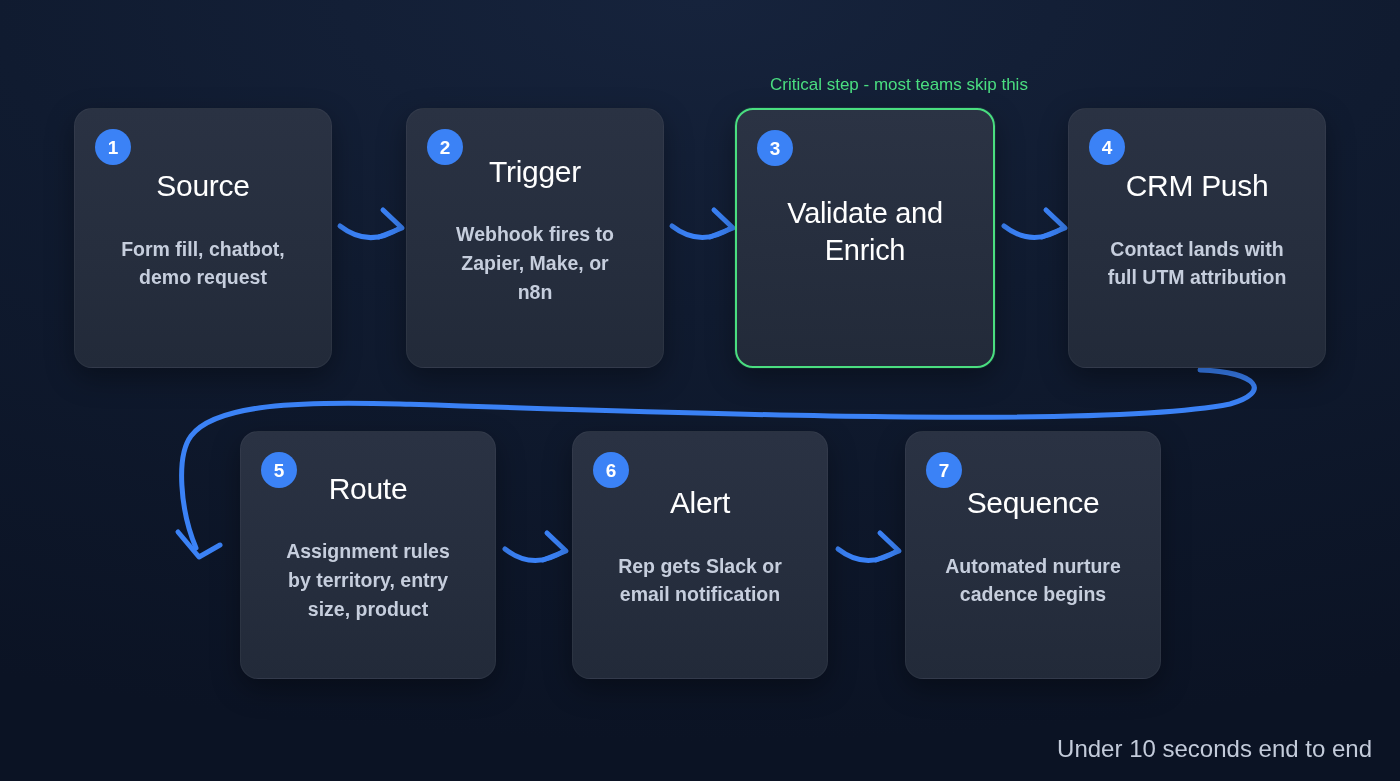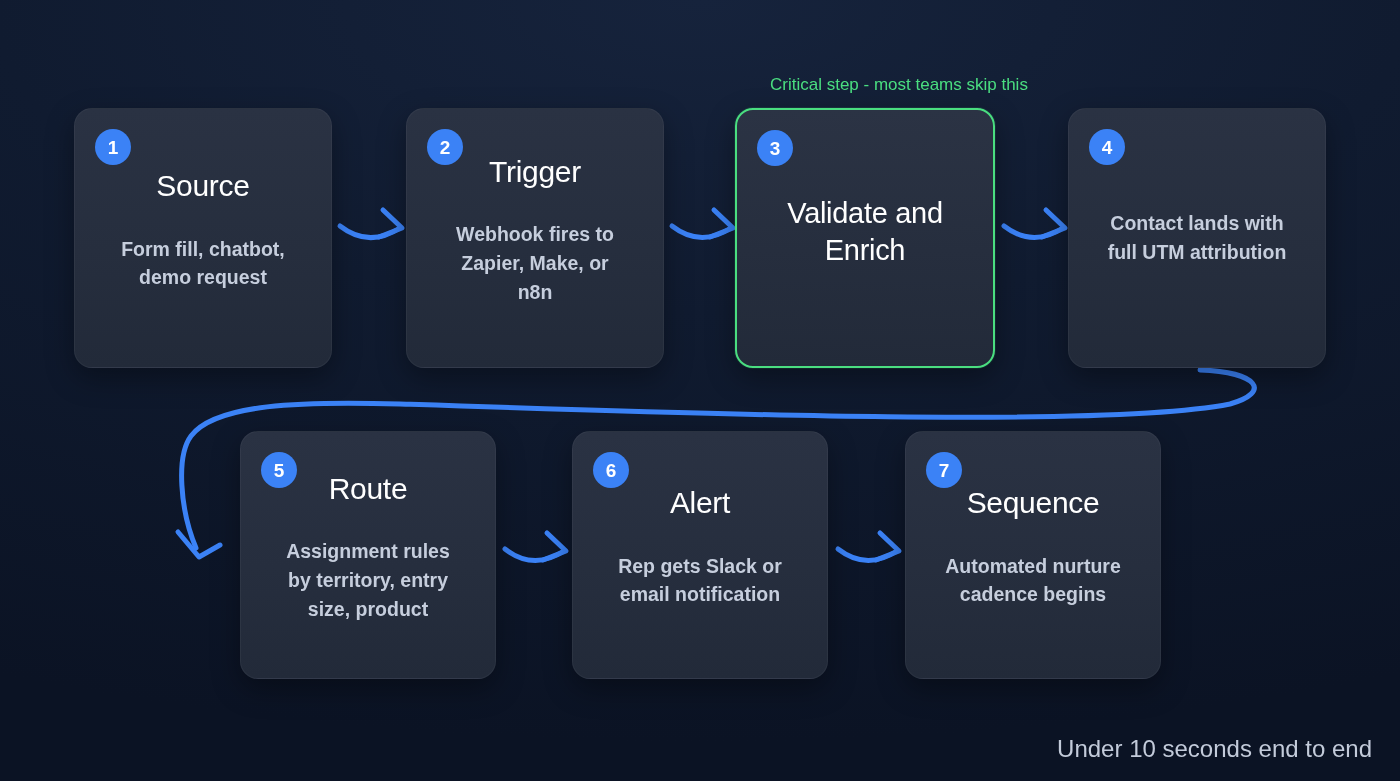--- a/index.html
+++ b/index.html
@@ -174,20 +174,21 @@
     <div class="card-desc">Webhook fires to Zapier, Make, or n8n</div>
   </div>
 
   <div class="card highlight" style="left:735px; top:108px; width:260px; height:260px;">
     <div class="badge">3</div>
     <div class="card-title two-line">Validate and Enrich</div>
   </div>
 
   <div class="card" style="left:1068px; top:108px; width:258px; height:260px;">
     <div class="badge">4</div>
+    <div class="card-title">CRM Push</div>
     <div class="card-desc">Contact lands with full UTM attribution</div>
   </div>
 
   <div class="card" style="left:240px; top:431px; width:256px; height:248px;">
     <div class="badge">5</div>
     <div class="card-title">Route</div>
     <div class="card-desc">Assignment rules by territory, entry size, product</div>
   </div>
 
   <div class="card" style="left:572px; top:431px; width:256px; height:248px;">

